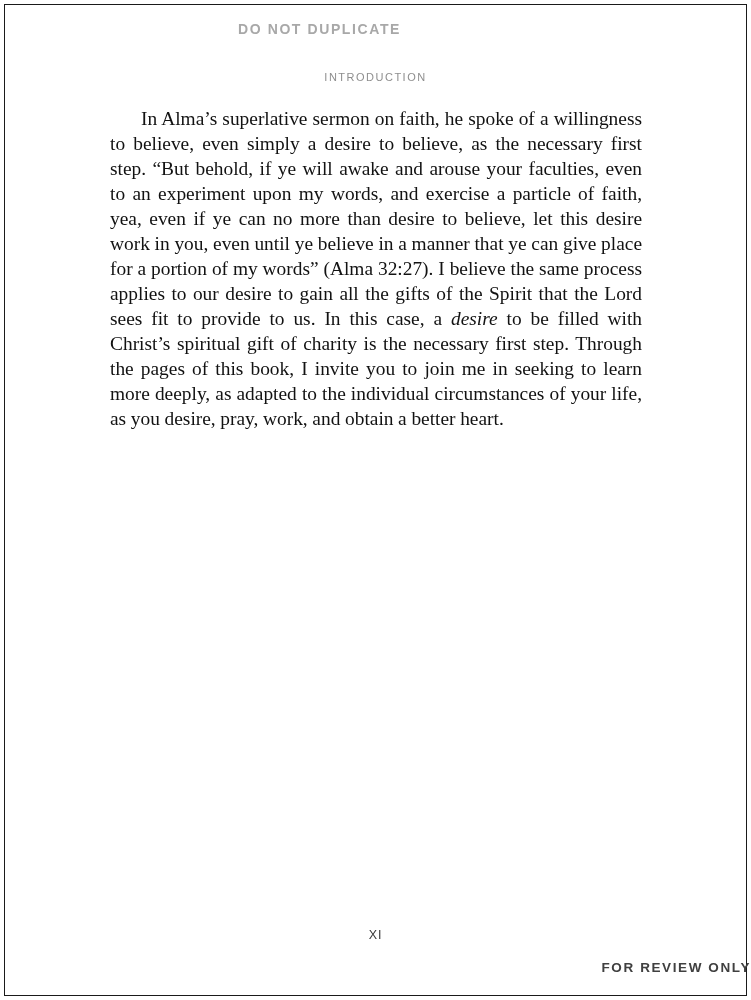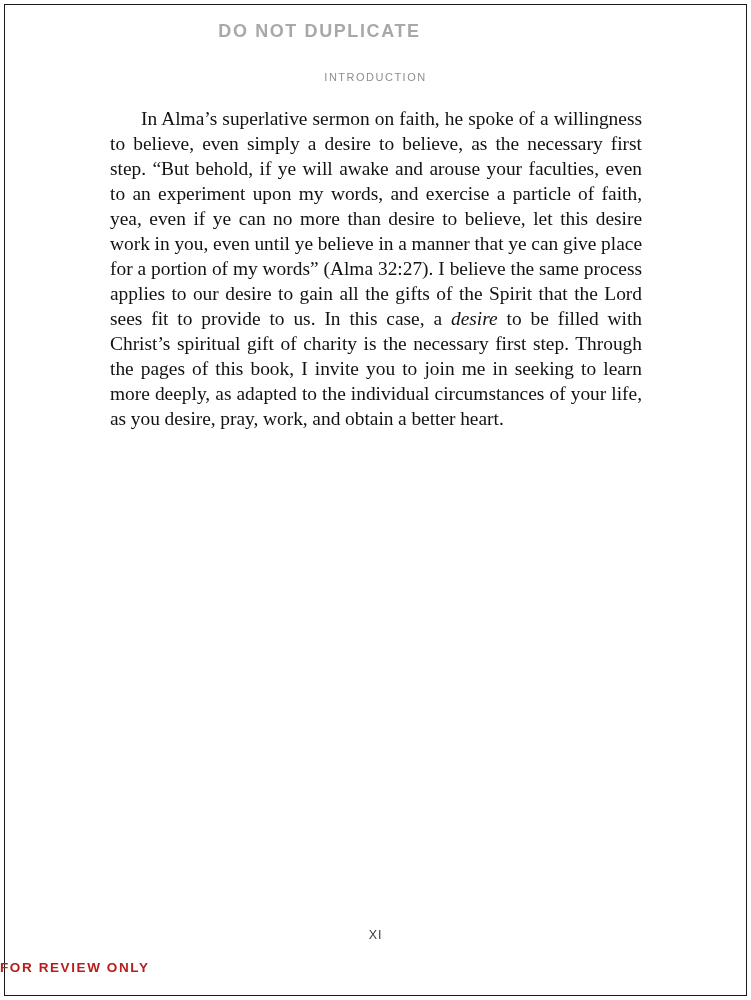--- a/index.html
+++ b/index.html
@@ -37,21 +37,21 @@
 
   
   .watermark-top {
     position: absolute;
     left: 0;
     top: 21px;
     width: 639px;
     text-align: center;
     font-family: "Liberation Sans", "DejaVu Sans", sans-serif;
     font-weight: bold;
-    font-size: 18px;
+    font-size: 14px;
     letter-spacing: 1.6px;
     color: #a8a8a8;
     white-space: nowrap;
   }
 
   .running-head {
     position: absolute;
     left: 0;
     top: 59px;
     width: 751px;
@@ -103,26 +103,26 @@
     letter-spacing: 0.8px;
     color: #3a3a3a;
     white-space: nowrap;
   }
 
   .watermark-bottom {
     position: absolute;
     left: 0;
     top: 960px;
     width: 751px;
-    text-align: left;
+    text-align: right;
     font-family: "Liberation Sans", "DejaVu Sans", sans-serif;
     font-weight: bold;
     font-size: 13.5px;
     letter-spacing: 1.6px;
-    color: #b91c1c;
+    color: #404040;
     white-space: nowrap;
   }
 </style>
 </head>
 <body>
 
 <div class="page">
 
   <div class="page-frame"></div>
 

